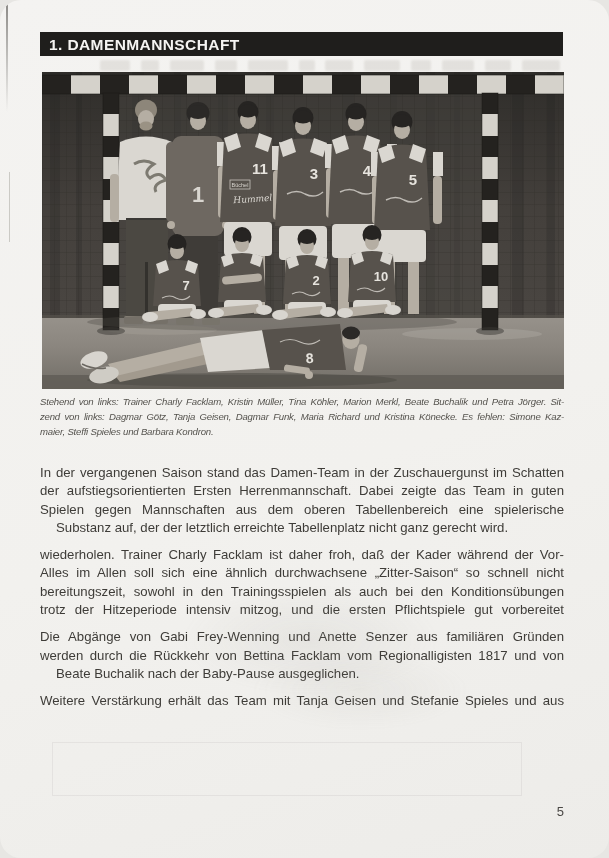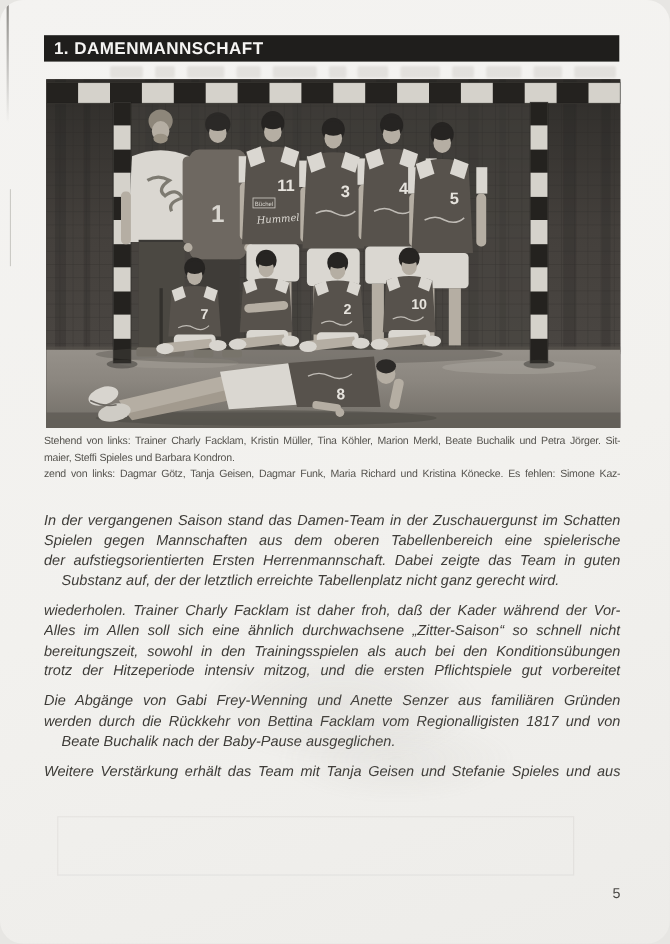--- a/index.html
+++ b/index.html
@@ -24,29 +24,29 @@
   .ghost span:nth-child(3){width:34px}.ghost span:nth-child(4){width:22px}
   .ghost span:nth-child(5){width:40px}.ghost span:nth-child(6){width:16px}
   .ghost span:nth-child(7){width:28px}.ghost span:nth-child(8){width:36px}
   .ghost span:nth-child(9){width:20px}.ghost span:nth-child(10){width:32px}
   .ghost span:nth-child(11){width:26px}.ghost span:nth-child(12){width:38px}
   
   .photo{position:absolute;left:42px;top:72px;width:522px;height:317px;background:#3c3936;
     box-shadow:0 0 0 1px rgba(30,28,26,.25) inset;}
   .photo svg{display:block;width:100%;height:100%;}
   
-  .caption{position:absolute;left:40px;top:394px;width:524px;
+  .caption{position:absolute;left:40px;top:394px;width:524px;font-style:italic;
     font-size:9.6px;line-height:15px;letter-spacing:-.2px;color:#55534e;}
   .cap-line{text-align:justify;text-align-last:justify;white-space:nowrap;overflow:hidden;}
   .cap-line.last{text-align-last:left;}
   
   .body-text{position:absolute;left:40px;top:464px;width:524px;font-size:13.2px;
     line-height:18.3px;color:#3e3c38;}
   .para{margin:0 0 9px 0;}
-  .b-line{text-align:justify;text-align-last:justify;white-space:nowrap;overflow:hidden;font-style:italic;}
+  .b-line{text-align:justify;text-align-last:justify;white-space:nowrap;overflow:hidden;}
   .b-line.last{text-align-last:left;margin-left:16px;}
   
   .ghost-blob1{position:absolute;left:180px;top:585px;width:260px;height:110px;
     background:radial-gradient(ellipse at center,rgba(140,138,130,.10),rgba(140,138,130,0) 70%);
     filter:blur(2px);}
   .ghost-blob2{position:absolute;left:250px;top:650px;width:220px;height:80px;
     background:radial-gradient(ellipse at center,rgba(140,138,130,.08),rgba(140,138,130,0) 70%);
     filter:blur(2px);}
   .ghost-box{position:absolute;left:52px;top:742px;width:468px;height:52px;
     border:1px solid rgba(125,122,115,.10);filter:blur(.5px);}
@@ -347,29 +347,29 @@
         <ellipse cx="309" cy="268" rx="8.5" ry="9" fill="#b5aea3"></ellipse>
         <ellipse cx="309" cy="261" rx="9" ry="6.5" fill="#2b2927"></ellipse>
         <rect x="242" y="294" width="26" height="7" rx="3" fill="#b5aea3" transform="rotate(8 255 297)"></rect>
         <circle cx="267" cy="303" r="4" fill="#b5aea3"></circle>
       </g>
     </svg>
   </div>
 
   <div class="caption">
     <div class="cap-line">Stehend von links: Trainer Charly Facklam, Kristin Müller, Tina Köhler, Marion Merkl, Beate Buchalik und Petra Jörger. Sit-</div>
+    <div class="cap-line">zend von links: Dagmar Götz, Tanja Geisen, Dagmar Funk, Maria Richard und Kristina Könecke. Es fehlen: Simone Kaz-</div>
     <div class="cap-line last">maier, Steffi Spieles und Barbara Kondron.</div>
-    <div class="cap-line">zend von links: Dagmar Götz, Tanja Geisen, Dagmar Funk, Maria Richard und Kristina Könecke. Es fehlen: Simone Kaz-</div>
   </div>
 
   <div class="body-text">
     <div class="para">
       <div class="b-line">In der vergangenen Saison stand das Damen-Team in der Zuschauergunst im Schatten</div>
+      <div class="b-line">der aufstiegsorientierten Ersten Herrenmannschaft. Dabei zeigte das Team in guten</div>
       <div class="b-line">Spielen gegen Mannschaften aus dem oberen Tabellenbereich eine spielerische</div>
-      <div class="b-line">der aufstiegsorientierten Ersten Herrenmannschaft. Dabei zeigte das Team in guten</div>
       <div class="b-line last">Substanz auf, der der letztlich erreichte Tabellenplatz nicht ganz gerecht wird.</div>
     </div>
     <div class="para">
       <div class="b-line">wiederholen. Trainer Charly Facklam ist daher froh, daß der Kader während der Vor-</div>
       <div class="b-line">Alles im Allen soll sich eine ähnlich durchwachsene „Zitter-Saison“ so schnell nicht</div>
       <div class="b-line">bereitungszeit, sowohl in den Trainingsspielen als auch bei den Konditionsübungen</div>
       <div class="b-line">trotz der Hitzeperiode intensiv mitzog, und die ersten Pflichtspiele gut vorbereitet</div>
     </div>
     <div class="para">
       <div class="b-line">Die Abgänge von Gabi Frey-Wenning und Anette Senzer aus familiären Gründen</div>

